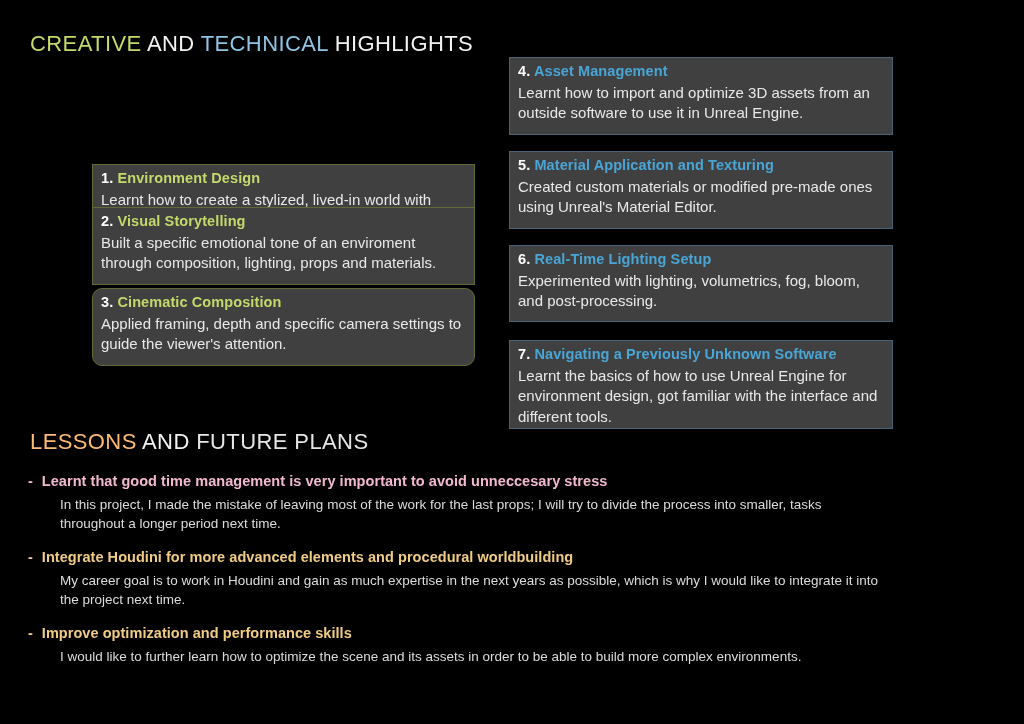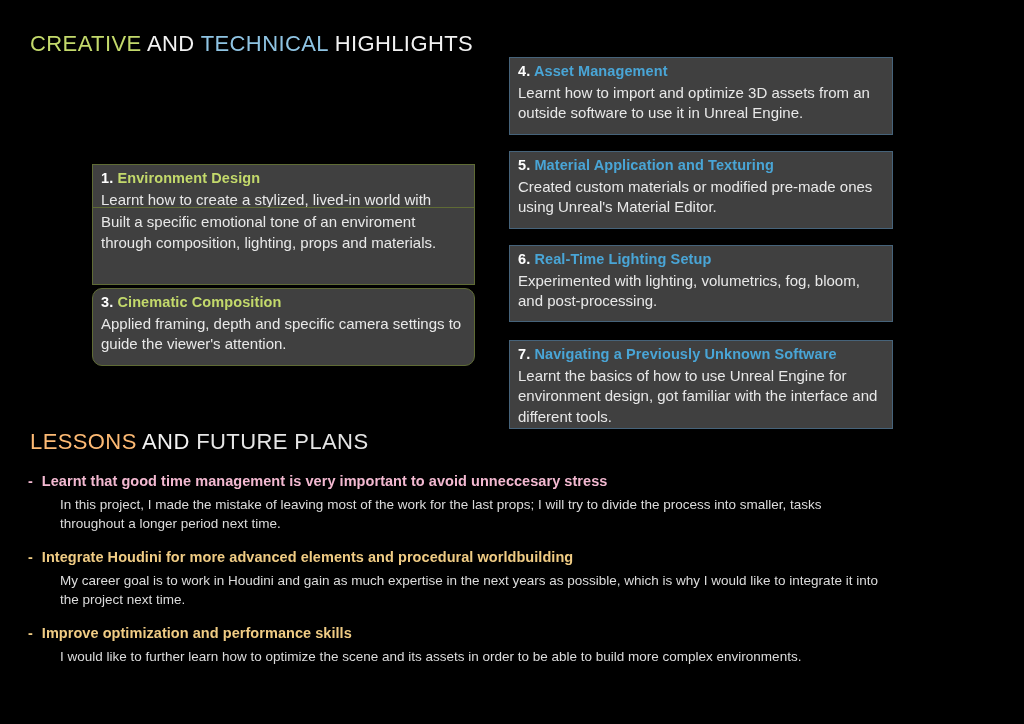--- a/index.html
+++ b/index.html
@@ -118,20 +118,24 @@
 
 <div class="card green" id="card-1">
   <div class="card-title">
     <span class="card-num">1.</span>
     <span class="card-name">Environment Design</span>
   </div>
   <p class="card-body">Learnt how to create a stylized, lived-in world with props, following the given brief.</p>
 </div>
 
 <div class="card green" id="card-2">
+  <div class="card-title">
+    <span class="card-num">2.</span>
+    <span class="card-name">Visual Storytelling</span>
+  </div>
   <p class="card-body">Built a specific emotional tone of an enviroment through composition, lighting, props and materials.</p>
 </div>
 
 <div class="card green" id="card-3">
   <div class="card-title">
     <span class="card-num">3.</span>
     <span class="card-name">Cinematic Composition</span>
   </div>
   <p class="card-body">Applied framing, depth and specific camera settings to guide the viewer's attention.</p>
 </div>

